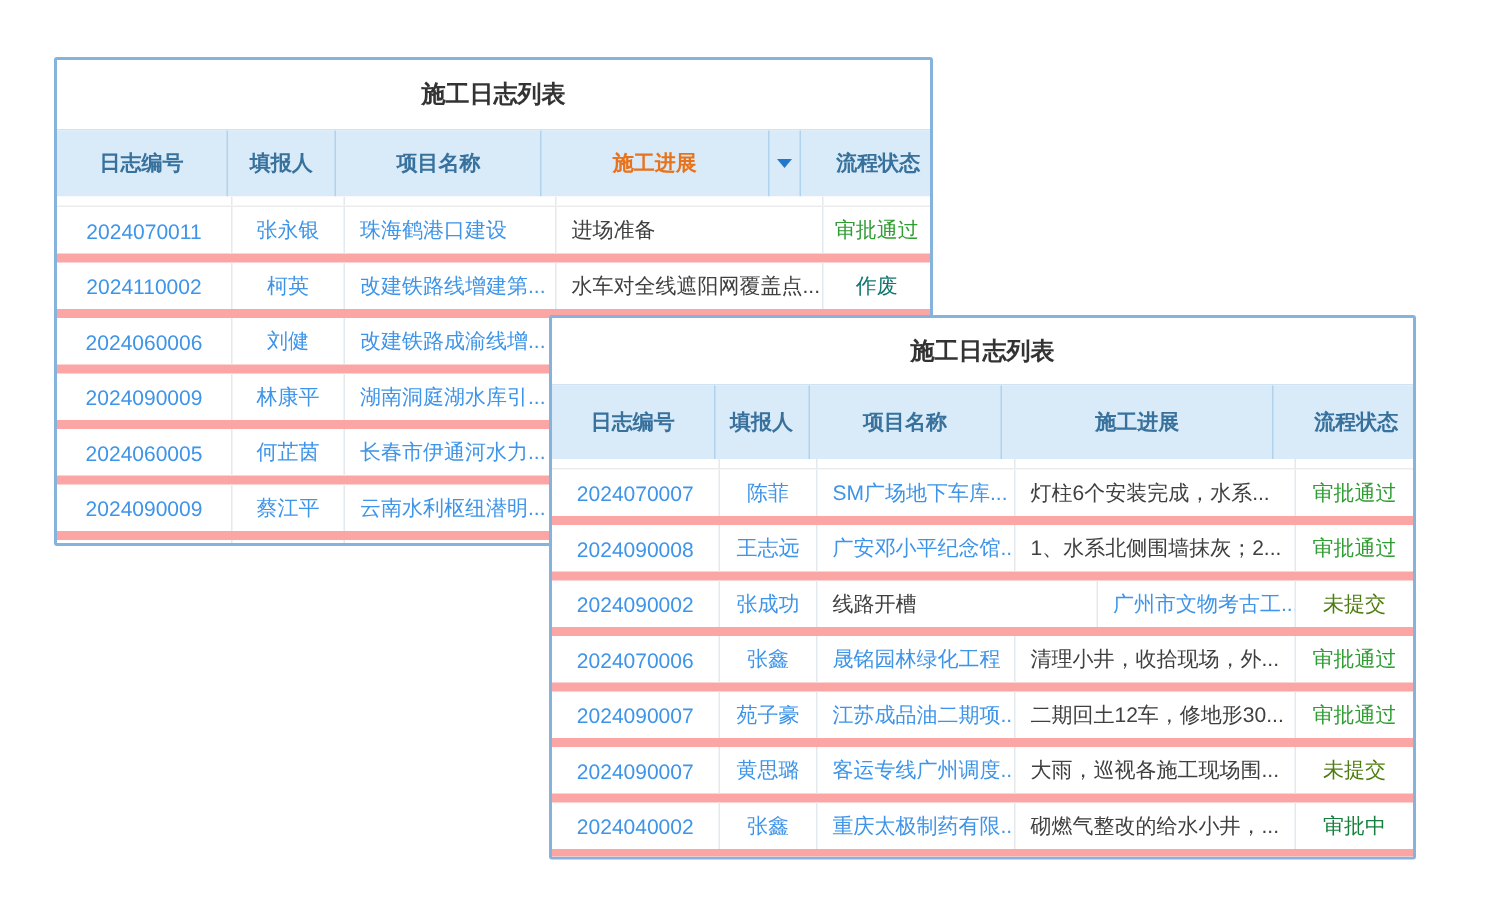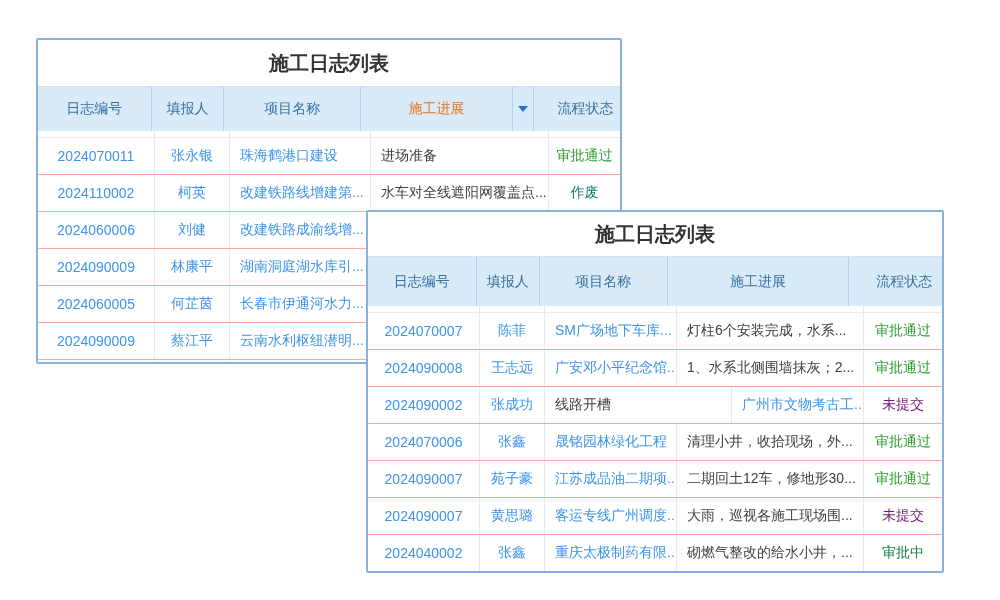--- a/index.html
+++ b/index.html
@@ -1,44 +1,44 @@
 <!DOCTYPE html>
 <html><head>
 <meta charset="utf-8">
 <style>
   html,body{margin:0;padding:0;width:1000px;height:600px;background:#ffffff;
     font-family:"Liberation Sans", sans-serif;overflow:hidden;}
   .panel{position:absolute;background:#ffffff;border:2px solid #85b3dc;border-radius:2px;
     box-sizing:border-box;display:flex;flex-direction:column;}
   #panel1{left:36px;top:38px;width:586px;height:326px;}
   #panel2{left:366px;top:210px;width:578px;height:363px;}
-  .title{display:flex;align-items:center;justify-content:center;font-size:20px;
+  .title{display:flex;align-items:center;justify-content:center;font-size:16px;
     font-weight:bold;color:#333333;border-bottom:1px solid #cfe3f4;flex:0 0 auto;}
   #panel1 .title{height:46px;}
   #panel2 .title{height:44px;}
   .header{display:flex;background:#d9ebf9;flex:0 0 auto;}
   #panel1 .header{height:44px;}
   #panel2 .header{height:49px;}
   .hcell{display:flex;align-items:center;justify-content:center;font-size:14px;
-    color:#38719c;border-right:1px solid #b0d2ec;box-sizing:border-box;}
+    color:#38719c;border-right:1px solid #b0d2ec;box-sizing:border-box;font-weight:bold;}
   .hcell:last-child{border-right:none;margin-left:17px;}
   .hcell.sorted{color:#e8731c;}
   .body{flex:1 1 auto;display:flex;flex-direction:column;overflow:hidden;background:#fff;}
-  .row{display:flex;height:37px;flex:0 0 auto;border-bottom:1px solid #fca5a5;box-sizing:border-box;}
+  .row{display:flex;height:37px;flex:0 0 auto;border-bottom:6px solid #fca5a5;box-sizing:border-box;}
   .strip{display:flex;flex:0 0 auto;height:7px;border-bottom:1px solid #ececec;box-sizing:border-box;}
   .fill{display:flex;flex:1 1 auto;}
   .cell{display:flex;align-items:center;justify-content:center;font-size:14px;
     border-right:1px solid #e4e9ee;box-sizing:border-box;white-space:nowrap;overflow:hidden;}
   .cell:last-child{border-right:none;}
   .link{color:#3e94e8;}
   .cell.left{justify-content:flex-start;padding-left:10px;}
   .progress{color:#404040;}
   .st-approved{color:#2f9d32;text-align:center;}
   .st-void{color:#0f766e;}
-  .st-unsubmitted{color:#701a75;}
+  .st-unsubmitted{color:#4d7c0f;}
   .st-review{color:#15803d;}
   
   .t1 .c0{width:117px;} .t1 .c1{width:75px;} .t1 .c2{width:141px;}
   .t1 .c3{width:178px;} .t1 .c4{width:71px;flex:1 1 auto;}
   .t1 .h3{width:156px;} .t1 .h4{width:22px;} .t1 .h5{width:71px;flex:1 1 auto;}
   
   .t2 .c0{width:112px;} .t2 .c1{width:65px;} .t2 .c2{width:132px;}
   .t2 .c3{width:187px;} .t2 .c4{width:78px;flex:1 1 auto;}
   .arrow-down{width:0;height:0;border-left:5px solid transparent;
     border-right:5px solid transparent;border-top:6px solid #2277cc;}

